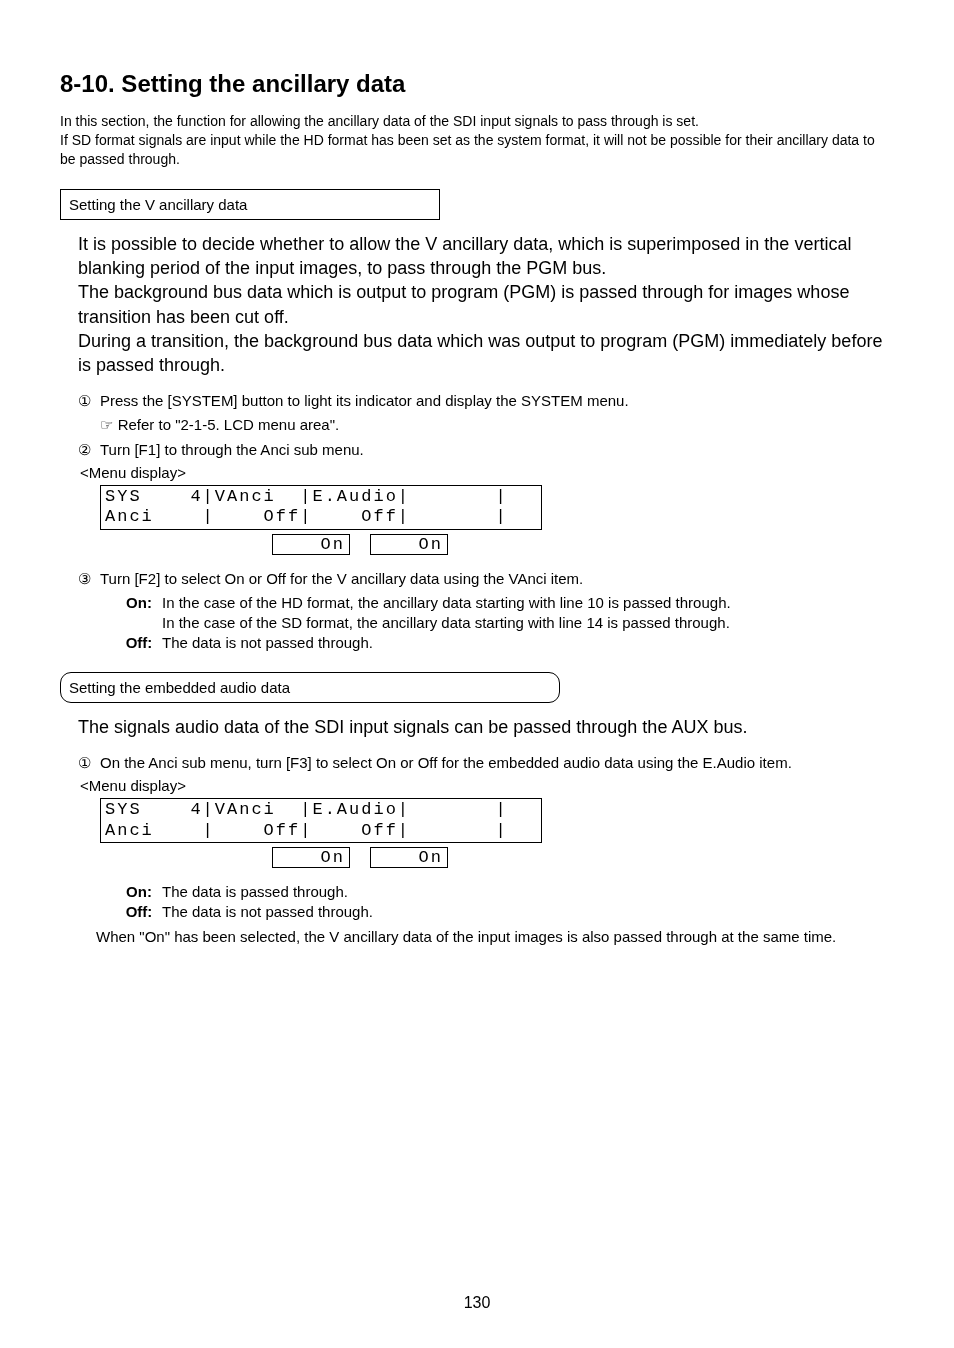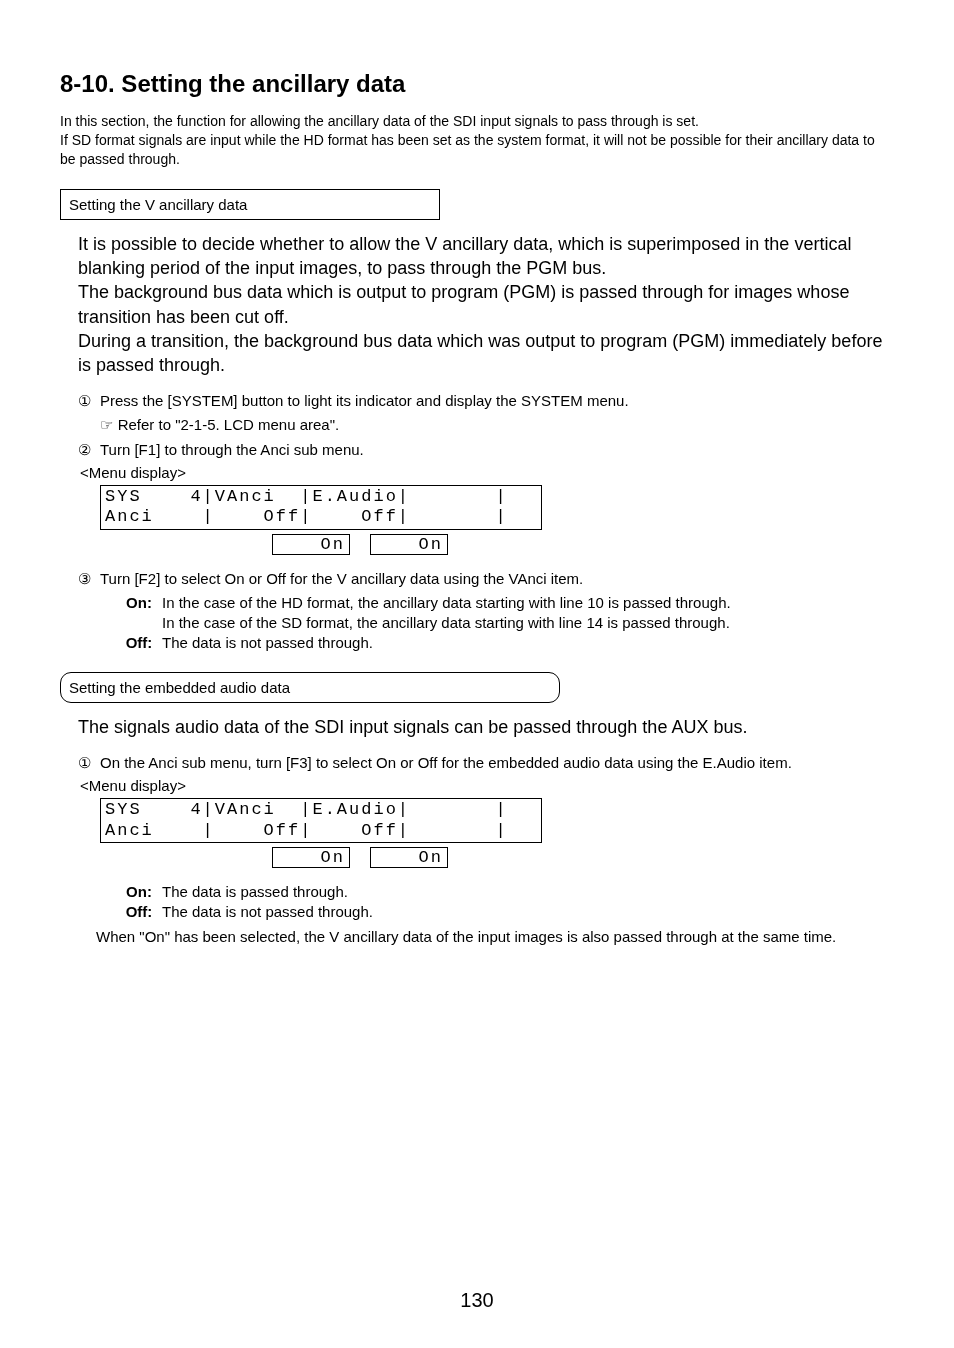--- a/index.html
+++ b/index.html
@@ -136,21 +136,21 @@
     font-size: 15px;
     line-height: 1.35;
     margin-top: 4px;
   }
   .page-num {
     position: absolute;
     bottom: 36px;
     left: 0;
     right: 0;
     text-align: center;
-    font-size: 20px;
+    font-size: 16px;
   }
   .spacer-v { height: 18px; }
 </style>
 </head>
 <body>
 
 <div class="page">
 
 
   <div class="section-title">8-10. Setting the ancillary data</div>

